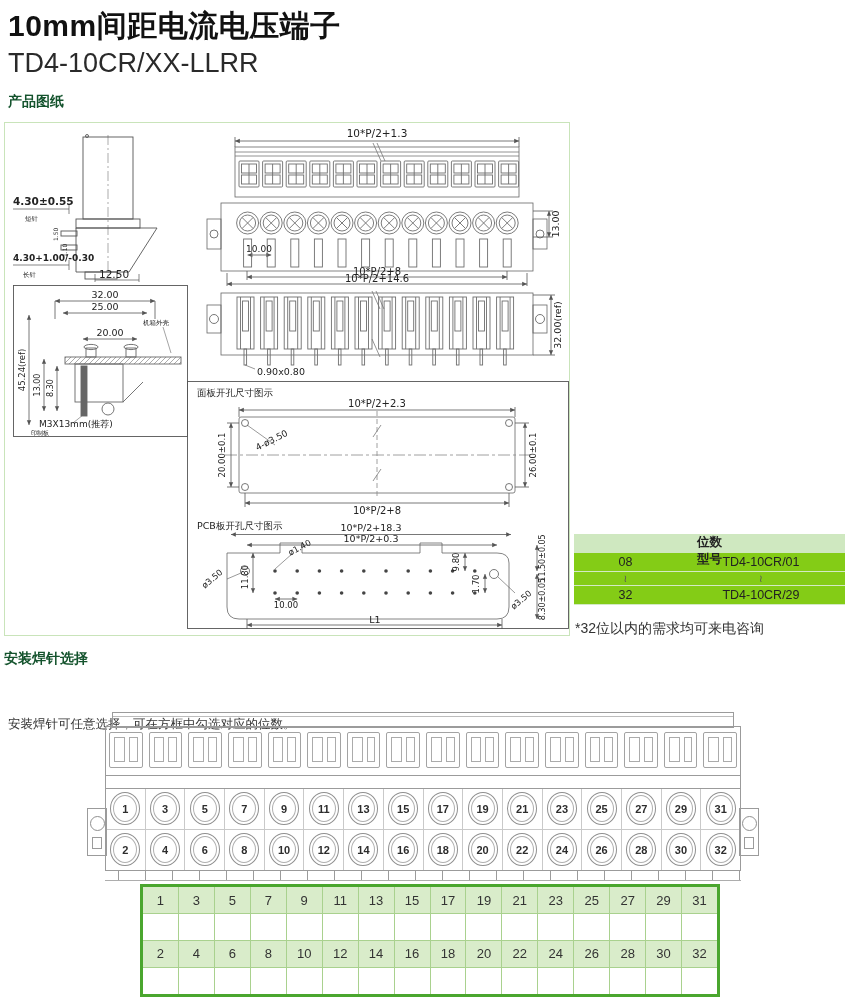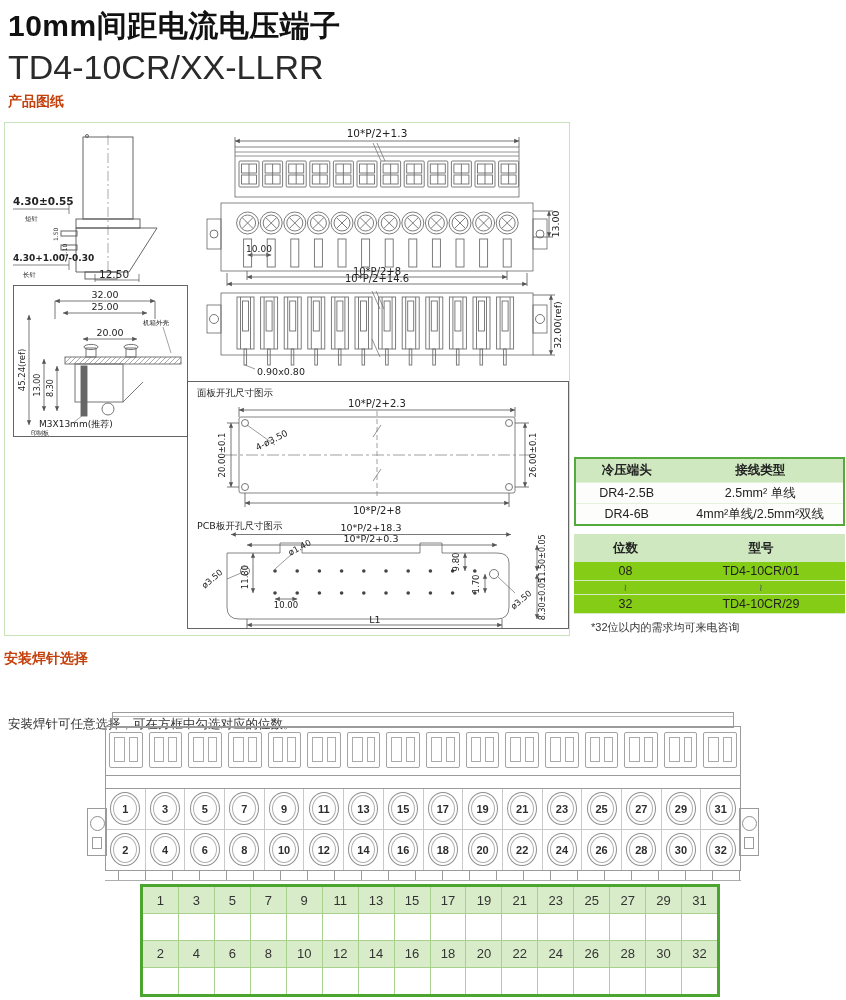--- a/index.html
+++ b/index.html
@@ -1,39 +1,39 @@
 <!DOCTYPE html>
 <html><head>
 <meta charset="utf-8">
 <style>
   html,body{margin:0;padding:0;background:#fff;}
   .page{position:relative;width:846px;height:1000px;background:#fff;overflow:hidden;
         font-family:"Liberation Sans",sans-serif;color:#222;padding-left:47px;}
   .abs{position:absolute;}
   .h1{left:8px;top:6px;font-size:30px;font-weight:bold;color:#111;letter-spacing:.5px;}
-  .h2{left:8px;top:48px;font-size:34px;font-weight:400;color:#2a2a2a;}
-  .sec{font-size:14px;font-weight:bold;color:#c2410c;}
+  .h2{left:8px;top:48px;font-size:27px;font-weight:400;color:#2a2a2a;}
+  .sec{font-size:14px;font-weight:bold;color:#14532d;}
   .sec1{left:8px;top:93px;}
   .sec2{left:4px;top:650px;}
   .desc{left:8px;top:716px;font-size:12.5px;color:#333;}
   .drawbox{left:4px;top:122px;width:564px;height:512px;border:1px solid #c9e4ba;background:#fff;}
   svg{overflow:visible;}
   svg text{font-family:"DejaVu Sans",sans-serif;fill:#222;stroke:none;}
   
   .t1{left:574px;top:457px;width:271px;border:2px solid #54ab3c;background:#fff;box-sizing:border-box;}
   .thead{display:flex;background:#cfe8c0;font-weight:bold;font-size:12.5px;height:23px;align-items:center;}
   .tr{display:flex;height:20px;align-items:center;font-size:12.5px;border-top:1px solid #e4f2da;background:#fdfefc;}
   .c1{width:38%;text-align:center;}
   .c2{width:62%;text-align:center;}
   .t2{left:574px;top:534px;width:271px;}
-  .t2 .thead{height:28px;}
+  .t2 .thead{height:19px;flex-direction:column;}
   .t2 .tr{border-top:none;border-bottom:1px solid #d3eac4;background:#84cc16;}
   .t2 .tr.small{height:13px;font-size:10px;color:#555;}
   .t2 .tr{height:18px;}
-  .note{left:575px;top:620px;font-size:11px;color:#333;margin-left:16px;}
+  .note{left:575px;top:620px;font-size:14px;color:#333;}
   
   .sel{left:105px;top:712px;width:636px;height:170px;}
   .sel-cap{position:absolute;left:7px;right:7px;top:0;height:14px;border:1px solid #9b9b9b;}
   .sel-cap::after{content:"";position:absolute;left:0;right:0;top:3px;border-top:1px solid #bdbdbd;}
   .sel-slots{position:absolute;left:0;right:0;top:14px;height:50px;border:1px solid #9b9b9b;display:flex;box-sizing:border-box;}
   .slot{flex:1;position:relative;margin:5px 3px 7px;}
   .slot-out{position:absolute;inset:0;border:1.5px solid #a3a3a3;border-radius:2px;}
   .slot-in{position:absolute;left:5px;right:5px;top:5px;bottom:6px;border:1px solid #ababab;}
   .slot-in::before{content:"";position:absolute;left:41%;top:-1px;bottom:-1px;width:18%;background:#fff;border-left:1px solid #ababab;border-right:1px solid #ababab;}
   .sel-mid{position:absolute;left:0;right:0;top:64px;height:12px;border-left:1px solid #9b9b9b;border-right:1px solid #9b9b9b;}
@@ -336,34 +336,20 @@
       <text transform="translate(61,196) rotate(-90)" font-size="8.5" text-anchor="middle">11.80</text>
       <text x="99" y="227" font-size="8.5" text-anchor="middle">10.00</text>
       <text transform="translate(272,181) rotate(-90)" font-size="8.5" text-anchor="middle">9.80</text>
       <text transform="translate(292,203) rotate(-90)" font-size="8.5" text-anchor="middle">1.70</text>
       <text transform="translate(336,221) rotate(-40)" font-size="8.5" text-anchor="middle">ø3.50</text>
       <text transform="translate(358,218) rotate(-90)" font-size="8" text-anchor="middle">8.30±0.05</text>
       <text x="188" y="242" font-size="9.5" text-anchor="middle">L1</text>
     </svg>
   </div>
 
-  <div class="abs t1">
-    <div class="thead">
-      <div class="c1">冷压端头</div>
-      <div class="c2">接线类型</div>
-    </div>
-    <div class="tr">
-      <div class="c1">DR4-2.5B</div>
-      <div class="c2">2.5mm² 单线</div>
-    </div>
-    <div class="tr">
-      <div class="c1">DR4-6B</div>
-      <div class="c2">4mm²单线/2.5mm²双线</div>
-    </div>
-  </div>
 
   <div class="abs t2">
     <div class="thead">
       <div class="c1">位数</div>
       <div class="c2">型号</div>
     </div>
     <div class="tr">
       <div class="c1">08</div>
       <div class="c2">TD4-10CR/01</div>
     </div>

